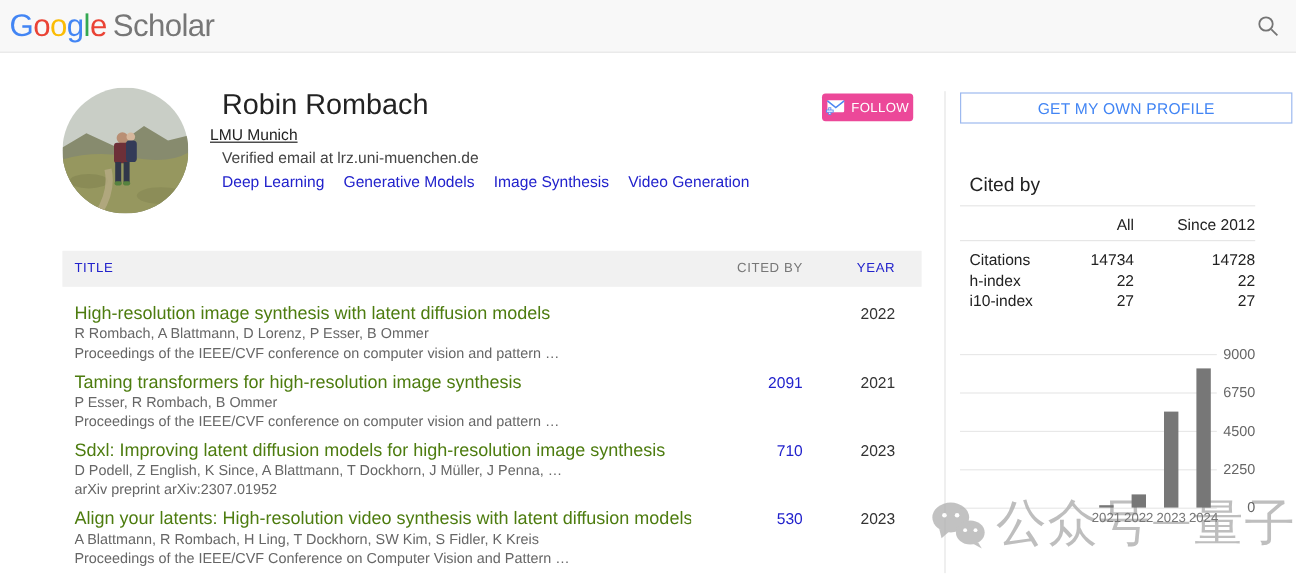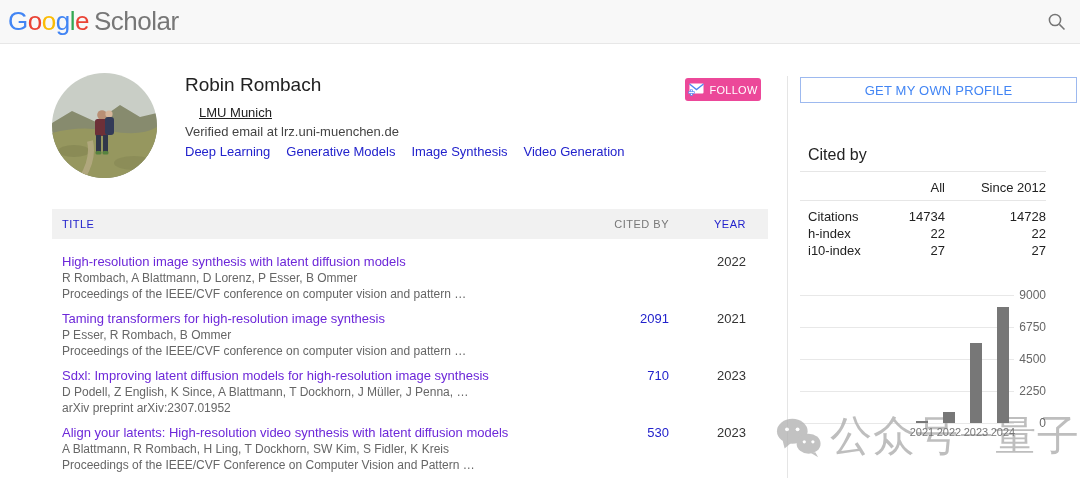--- a/index.html
+++ b/index.html
@@ -8,40 +8,40 @@
 
   
   .topbar{position:absolute;left:0;top:0;width:1080px;height:44px;background:#f8f8f8;border-bottom:1px solid #e7e7e7;box-sizing:border-box;}
   .logo{position:absolute;left:8px;top:6px;font-size:26px;letter-spacing:-0.5px;cursor:pointer;white-space:nowrap;}
   #logo-google span{font-weight:500;}
   .scholar{color:#777;margin-left:5px;font-weight:400;}
   .search-btn{position:absolute;right:12px;top:11px;width:22px;height:22px;cursor:pointer;}
 
   
   .avatar{position:absolute;left:52px;top:73px;width:105px;height:105px;border-radius:50%;overflow:hidden;}
-  .name{position:absolute;left:185px;top:74px;font-size:19px;color:#222;}
-  .affil{position:absolute;left:199px;top:105px;font-size:13px;color:#222;text-decoration:underline;cursor:pointer;}
+  .name{position:absolute;left:185px;top:74px;font-size:24px;color:#222;}
+  .affil{position:absolute;left:175px;top:105px;font-size:13px;color:#222;text-decoration:underline;cursor:pointer;}
   .email{position:absolute;left:185px;top:124px;font-size:13px;color:#444;}
   .interests{position:absolute;left:185px;top:144px;font-size:13px;display:flex;gap:16px;}
   .interest{color:#2222cc;cursor:pointer;white-space:nowrap;}
 
   .follow{position:absolute;left:685px;top:78px;width:76px;height:23px;background:#ec4899;border-radius:3px;color:#fff;font-size:11px;display:flex;align-items:center;justify-content:center;gap:5px;cursor:pointer;letter-spacing:0.3px;}
   .f-ico{display:flex;align-items:center;}
 
   .vdivider{position:absolute;left:787px;top:76px;width:1px;height:402px;background:#e5e5e5;}
 
   
   .pubs-header{position:absolute;left:52px;top:209px;width:716px;height:30px;background:#f1f1f1;display:flex;align-items:center;font-size:11px;letter-spacing:0.5px;box-sizing:border-box;}
   .col-title{flex:1;padding-left:10px;color:#2222cc;cursor:pointer;}
   .col-cited{width:85px;text-align:right;color:#777;cursor:pointer;}
   .col-year{width:99px;text-align:right;padding-right:22px;box-sizing:border-box;color:#2222cc;cursor:pointer;}
   #pub-rows{position:absolute;left:52px;top:239px;width:716px;}
   .pub-row{display:flex;height:57px;box-sizing:border-box;padding-top:14px;}
   .pub-main{flex:1;padding-left:10px;padding-right:8px;min-width:0;}
-  .pub-title{font-size:13px;color:#6d28d9;line-height:17px;white-space:nowrap;overflow:hidden;cursor:pointer;}
+  .pub-title{font-size:15px;color:#4d7c0f;line-height:17px;white-space:nowrap;overflow:hidden;cursor:pointer;}
   .pub-authors,.pub-venue{font-size:12px;color:#666;line-height:15px;margin-top:1px;white-space:nowrap;overflow:hidden;}
   .pub-cited{width:85px;text-align:right;font-size:13px;color:#2222cc;cursor:pointer;line-height:17px;}
   .pub-year{width:99px;text-align:right;padding-right:22px;box-sizing:border-box;font-size:13px;color:#333;line-height:17px;}
 
   
   .get-profile{position:absolute;left:800px;top:77px;width:277px;height:26px;box-sizing:border-box;border:1px solid #9db9ef;background:#fff;color:#4285f4;font-size:13px;display:flex;align-items:center;justify-content:center;cursor:pointer;letter-spacing:0.2px;}
   .citedby-title{position:absolute;left:808px;top:146px;font-size:16px;color:#222;}
   .hr{position:absolute;left:800px;width:246px;height:1px;background:#e6e6e6;}
   .stats-head{position:absolute;left:800px;top:180px;width:246px;display:flex;font-size:13px;color:#222;}
   .sh-spacer{flex:1;}

